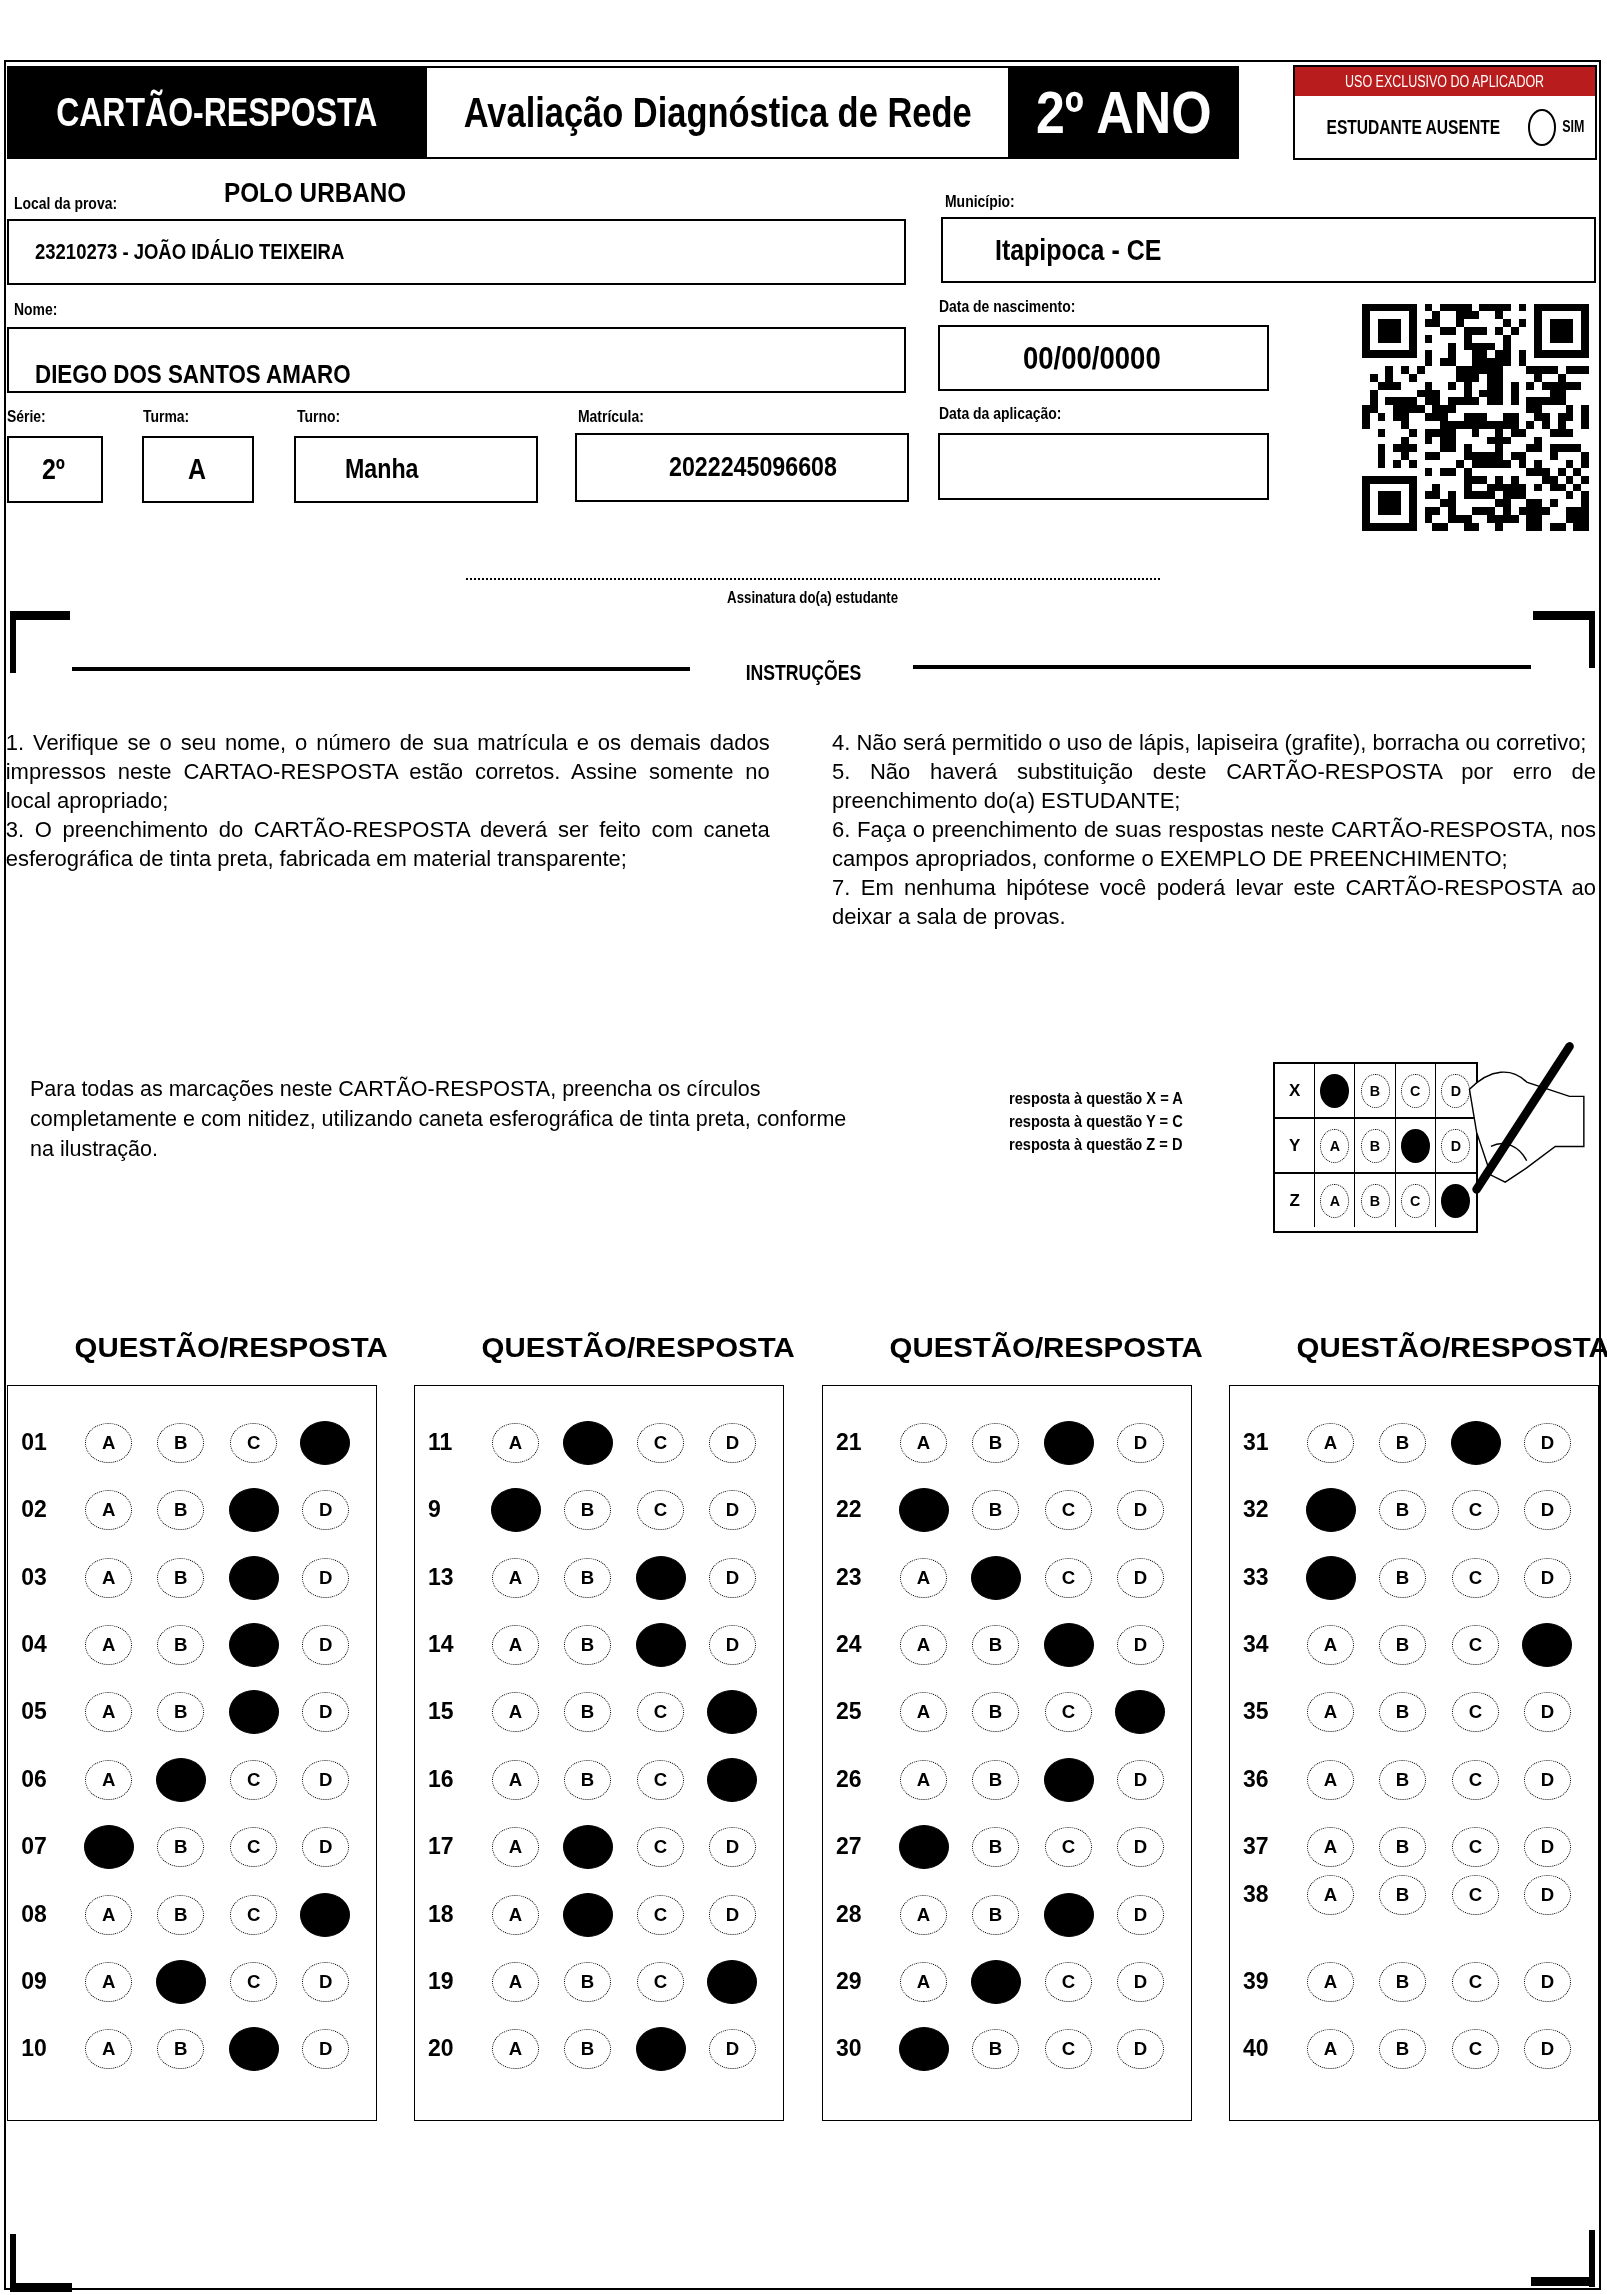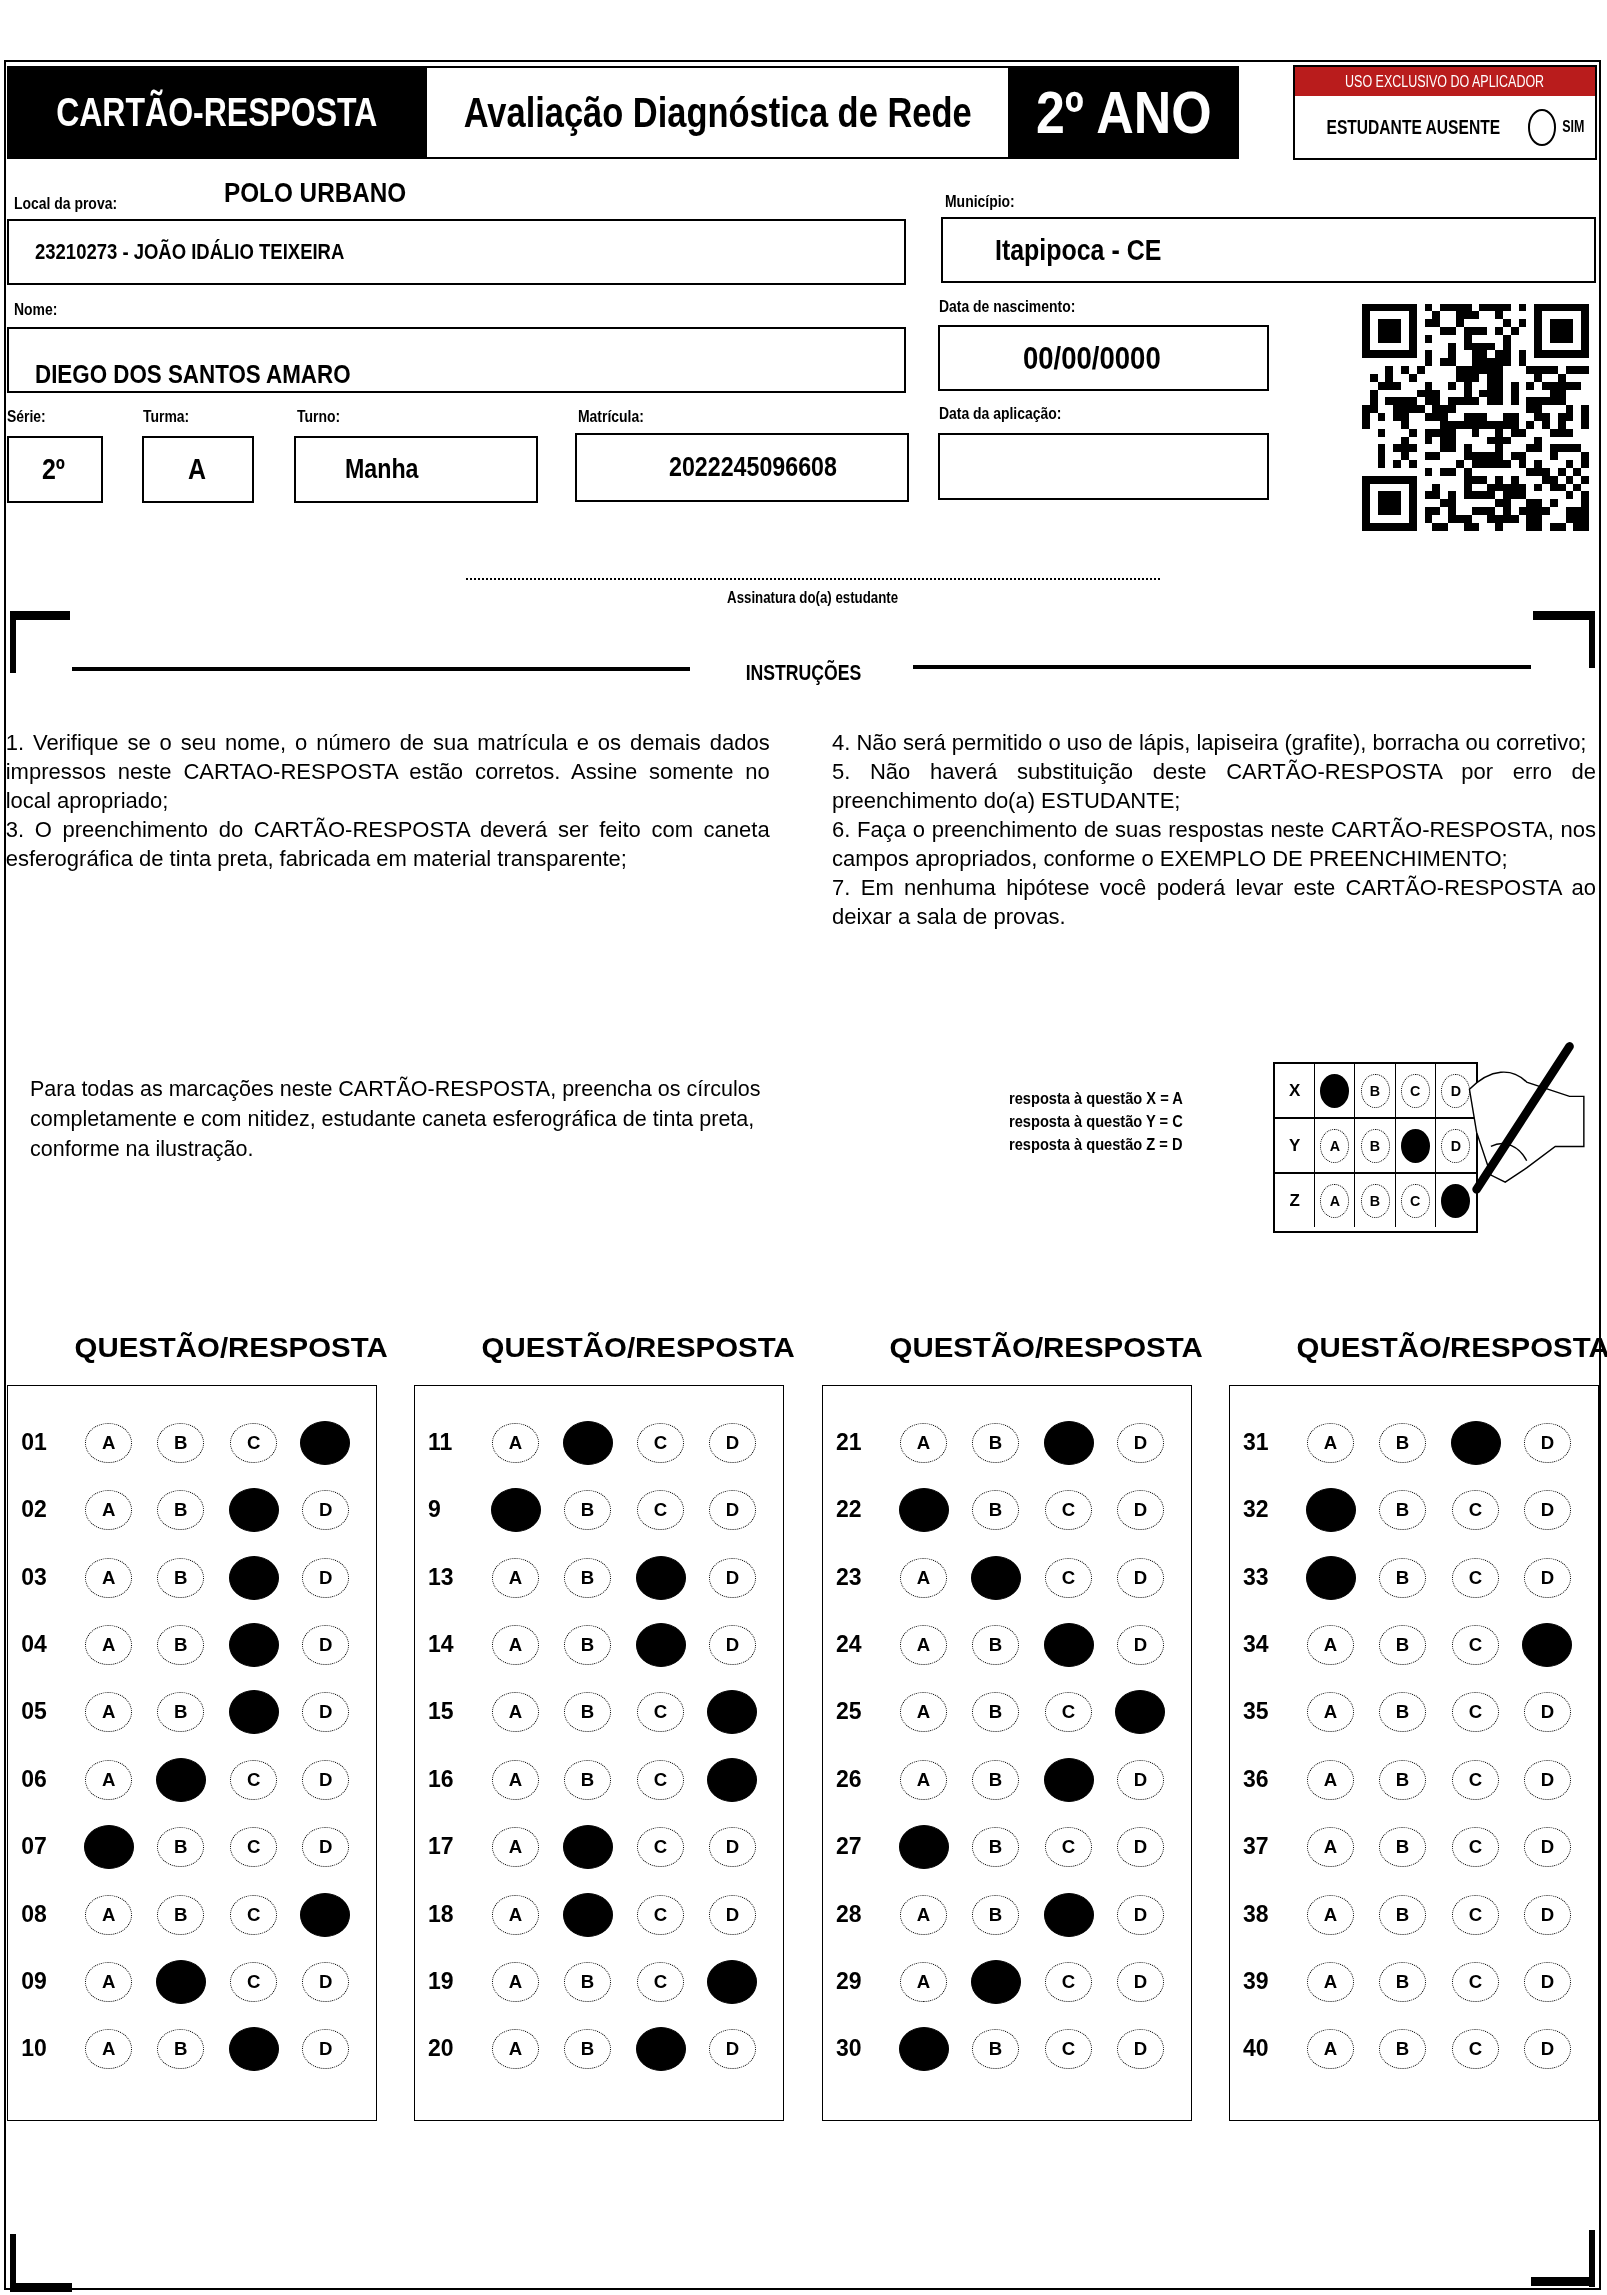--- a/index.html
+++ b/index.html
@@ -487,21 +487,21 @@
   <p>1. Verifique se o seu nome, o número de sua matrícula e os demais dados impressos neste CARTAO-RESPOSTA estão corretos. Assine somente no local apropriado;</p>
   <p>3. O preenchimento do CARTÃO-RESPOSTA deverá ser feito com caneta esferográfica de tinta preta, fabricada em material transparente;</p>
 </div>
 <div class="abs instr-col" style="left:832px;top:728px;width:764px;">
   <p>4. Não será permitido o uso de lápis, lapiseira (grafite), borracha ou corretivo;</p>
   <p>5. Não haverá substituição deste CARTÃO-RESPOSTA por erro de preenchimento do(a) ESTUDANTE;</p>
   <p>6. Faça o preenchimento de suas respostas neste CARTÃO-RESPOSTA, nos campos apropriados, conforme o EXEMPLO DE PREENCHIMENTO;</p>
   <p>7. Em nenhuma hipótese você poderá levar este CARTÃO-RESPOSTA ao deixar a sala de provas.</p>
 </div>
 
-<div class="abs fill-text">Para todas as marcações neste CARTÃO-RESPOSTA, preencha os círculos completamente e com nitidez, estudante caneta esferográfica de tinta preta, conforme na ilustração.</div>
+<div class="abs fill-text">Para todas as marcações neste CARTÃO-RESPOSTA, preencha os círculos completamente e com nitidez, utilizando caneta esferográfica de tinta preta, conforme na ilustração.</div>
 
 <div class="abs example-legend">
   <div><span>resposta à questão X = A</span></div>
   <div><span>resposta à questão Y = C</span></div>
   <div><span>resposta à questão Z = D</span></div>
 </div>
 <div class="abs ex-grid" id="ex-grid">
     <div class="ex-row" style="top: 0px; border-bottom: 2.9px solid rgb(0, 0, 0);">
       <div class="ex-cell">X</div>
       <div class="ex-cell">
@@ -819,21 +819,21 @@
         <div class="bubble" style="left: 222px;">C</div>
         <div class="bubble" style="left: 294px;">D</div>
       </div>
       <div class="q-row" style="top: 427px;">
         <div class="q-num">37</div>
         <div class="bubble" style="left: 77px;">A</div>
         <div class="bubble" style="left: 149px;">B</div>
         <div class="bubble" style="left: 222px;">C</div>
         <div class="bubble" style="left: 294px;">D</div>
       </div>
-      <div class="q-row" style="top: 495px;">
+      <div class="q-row" style="top: 475px;">
         <div class="q-num">38</div>
         <div class="bubble" style="left: 77px;">A</div>
         <div class="bubble" style="left: 149px;">B</div>
         <div class="bubble" style="left: 222px;">C</div>
         <div class="bubble" style="left: 294px;">D</div>
       </div>
       <div class="q-row" style="top: 562px;">
         <div class="q-num">39</div>
         <div class="bubble" style="left: 77px;">A</div>
         <div class="bubble" style="left: 149px;">B</div>

